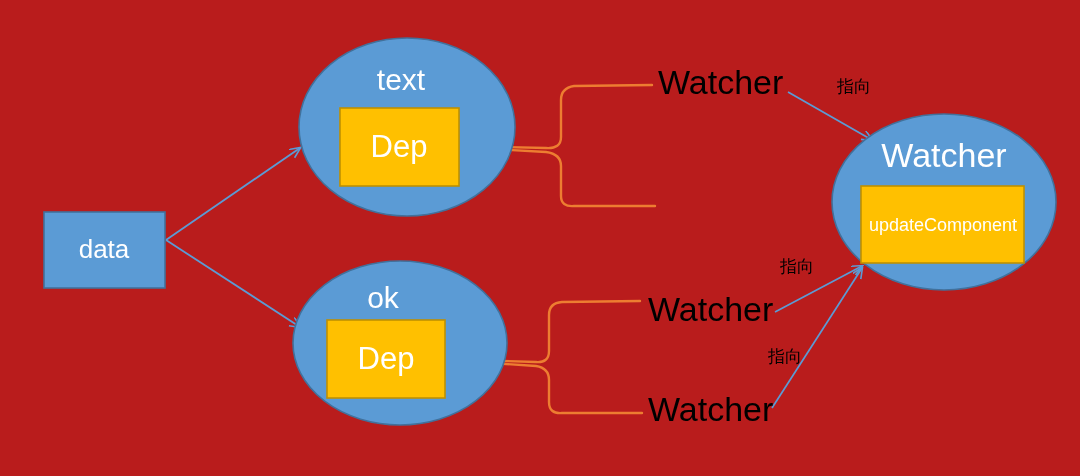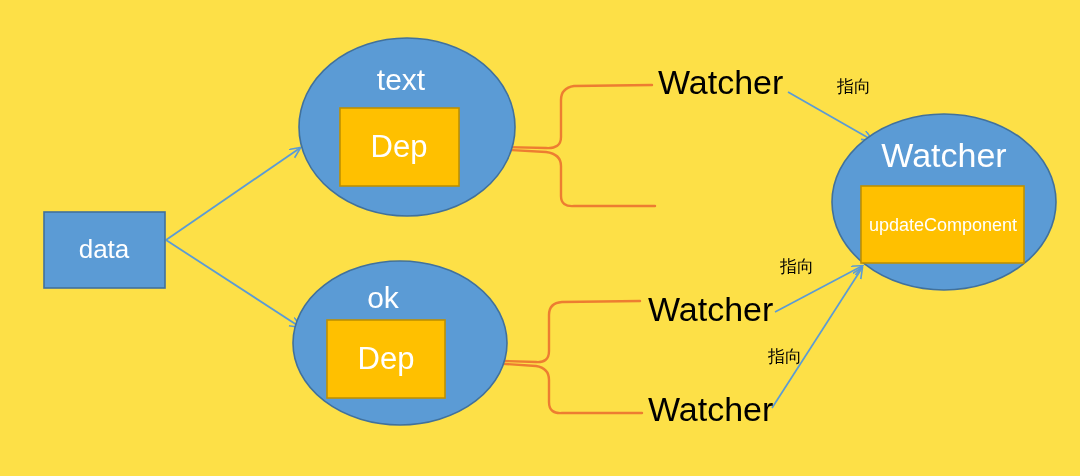--- a/index.html
+++ b/index.html
@@ -7,21 +7,21 @@
     padding: 0;
     background: #ffffff;
   }
   body {
     font-family: "Liberation Sans", sans-serif;
   }
   #canvas {
     position: relative;
     width: 1080px;
     height: 476px;
-    background: #fde047;
+    background: #b91c1c;
     overflow: hidden;
   }
   #diagram-svg {
     position: absolute;
     left: 0;
     top: 0;
     width: 1080px;
     height: 476px;
   }
   .node-label {

